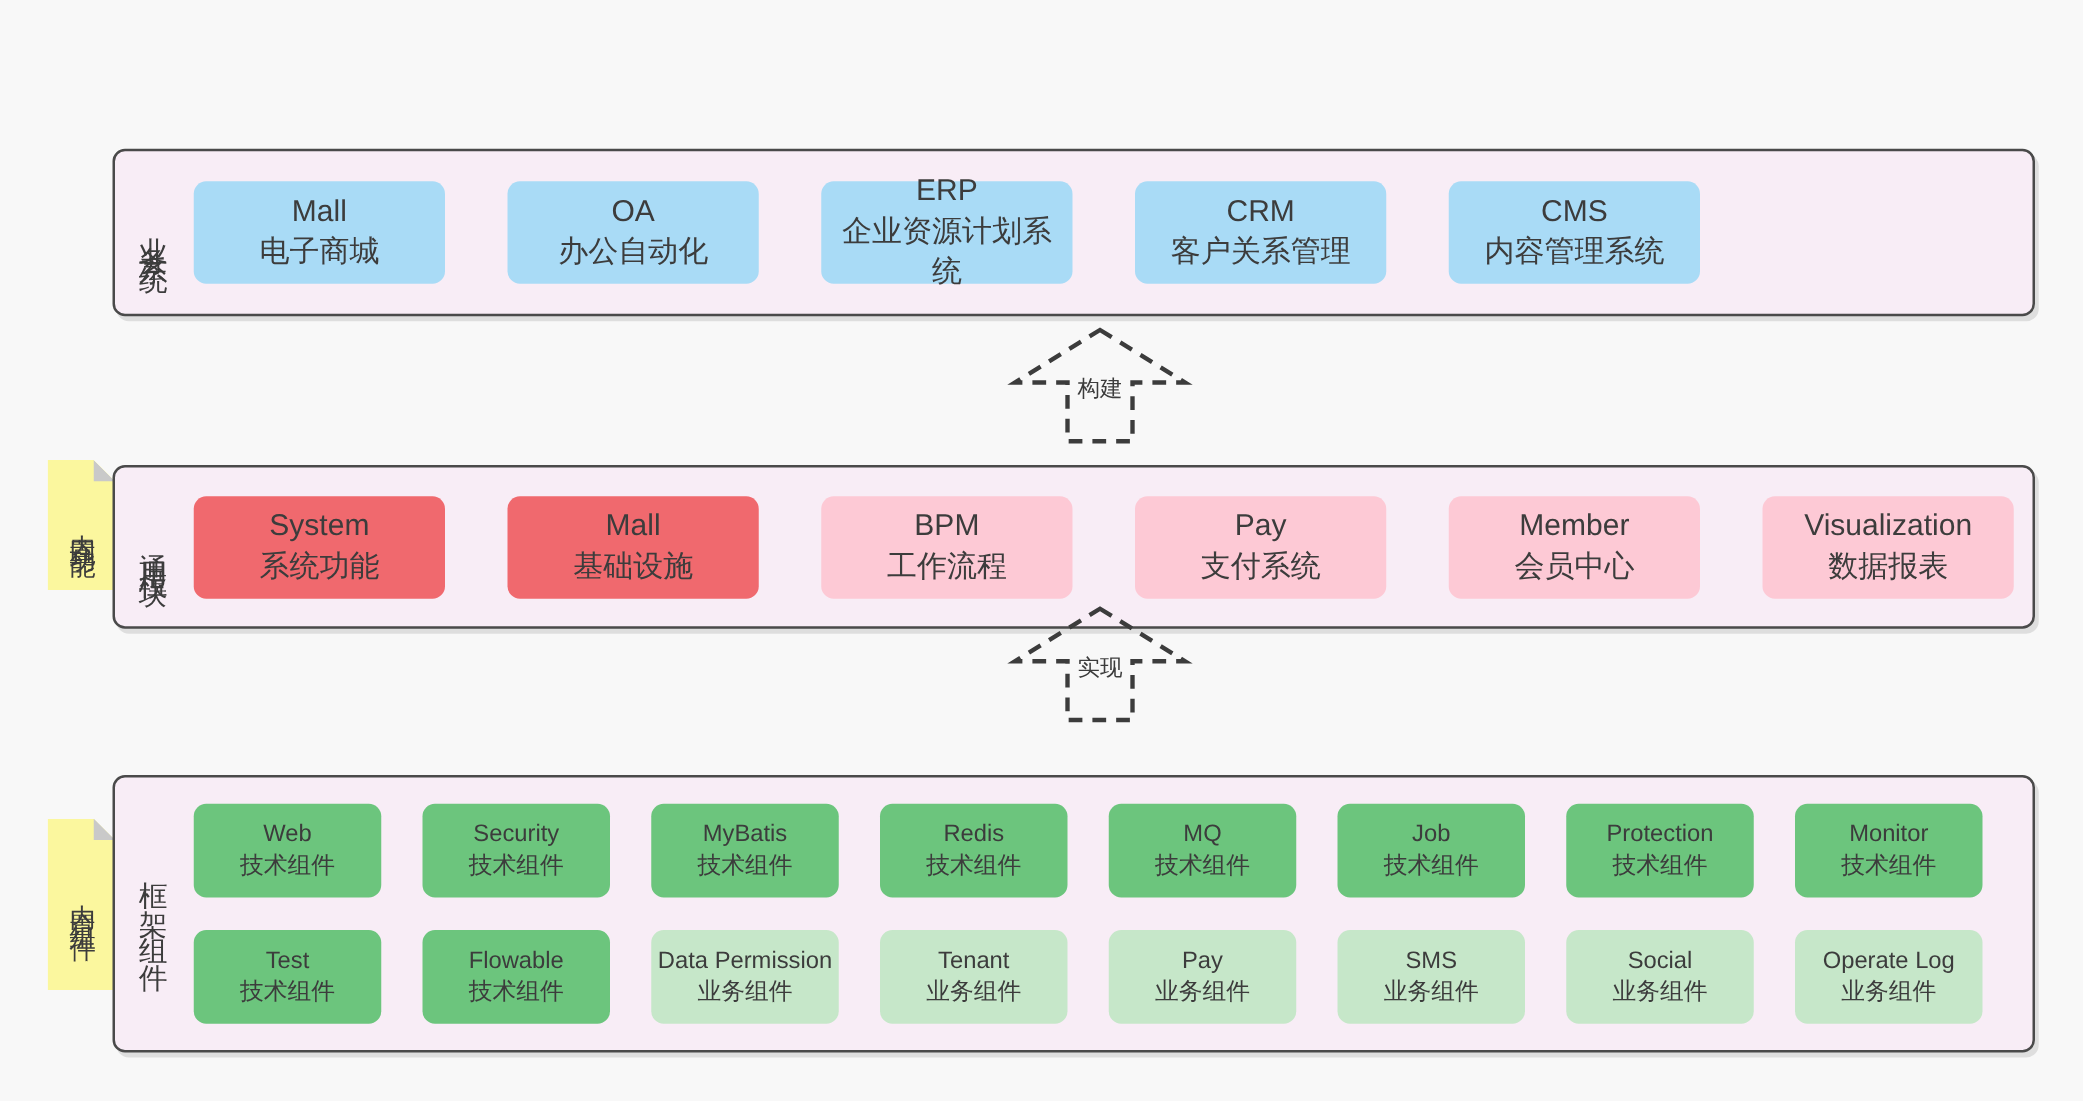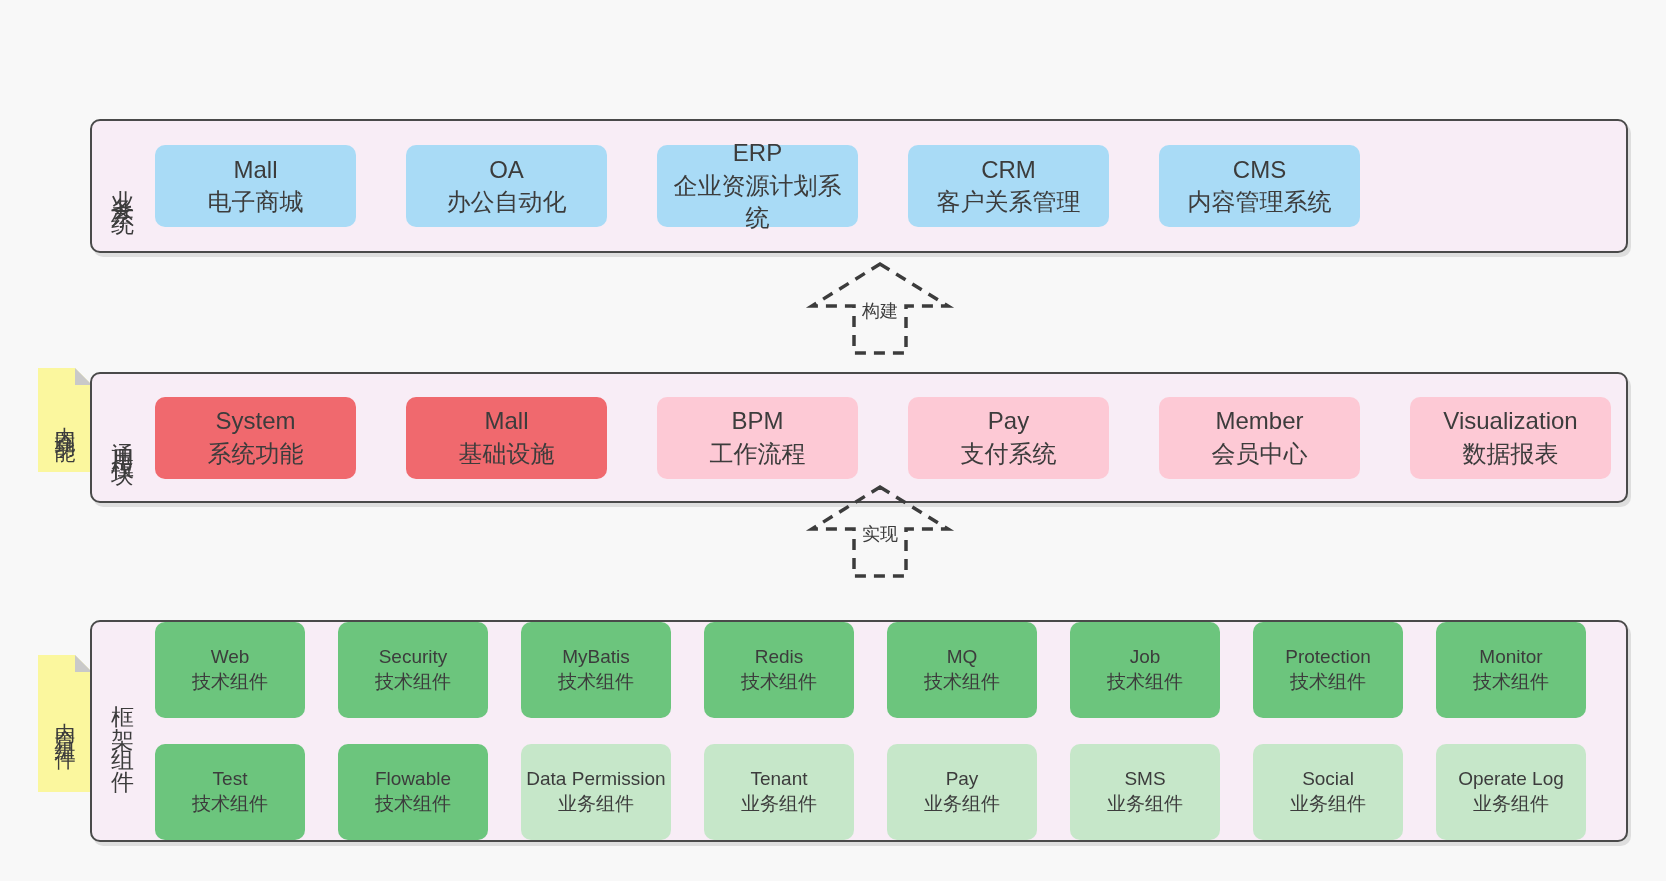--- a/index.html
+++ b/index.html
@@ -43,21 +43,21 @@
   .box {
     box-sizing:border-box;
     width:201px; height:82px;
     border-radius:10px;
     display:flex; flex-direction:column;
     justify-content:center; align-items:center;
     text-align:center;
     font-size:24px; line-height:1.35;
     padding:2px 6px;
   }
-  .box.small { width:150px; height:96px; font-size:19px; line-height:1.3; padding:2px 4px; }
+  .box.small { width:150px; height:75px; font-size:19px; line-height:1.3; padding:2px 4px; }
 
   .v-blue   { background:var(--box-blue,#a9dbf6); }
   .v-red    { background:var(--box-red,#f0696e); }
   .v-pink   { background:var(--box-pink,#fdc9d5); }
   .v-green  { background:var(--box-green,#6cc57d); }
   .v-lgreen { background:var(--box-light-green,#c6e7c9); }
 
   
   .note {
     position:absolute; left:38px; width:54px;

